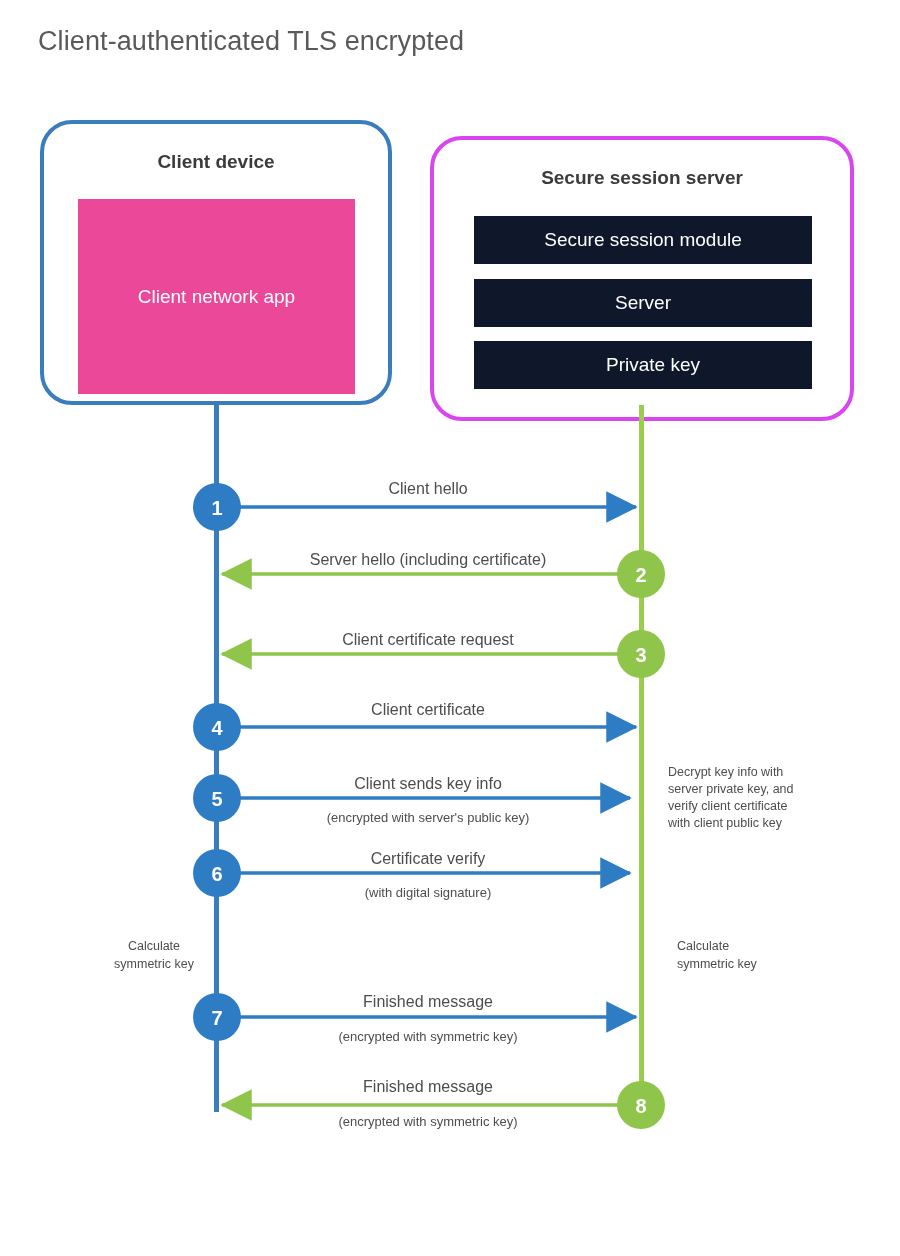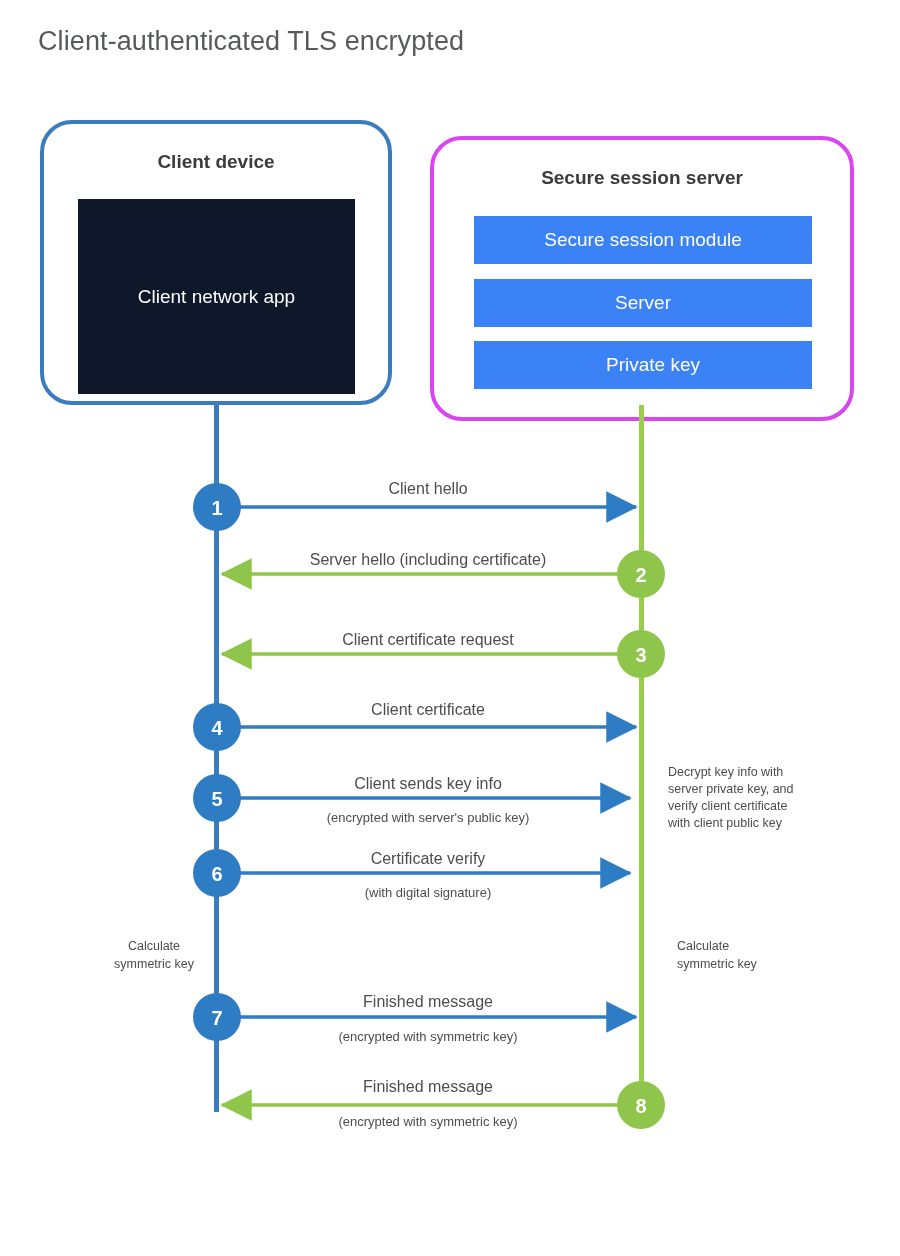--- a/index.html
+++ b/index.html
@@ -72,27 +72,27 @@
     display: flex;
     align-items: center;
     justify-content: center;
     box-sizing: border-box;
   }
   #client-app-block {
     left: 34px;
     top: 75px;
     width: 277px;
     height: 195px;
-    background: #0f172a;
+    background: #ec4899;
   }
   .server-block {
     left: 40px;
     width: 338px;
     height: 48px;
-    background: #3b82f6;
+    background: #0f172a;
   }
   #server-block-0 { top: 76px; }
   #server-block-1 { top: 139px; }
   #server-block-2 { top: 201px; padding-left: 20px; }
 
   
   #sequence-svg {
     position: absolute;
     left: 0;
     top: 0;

